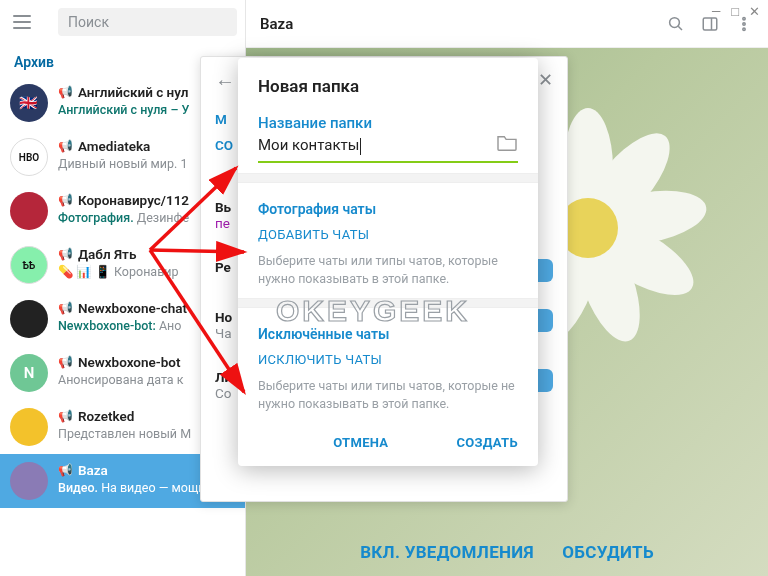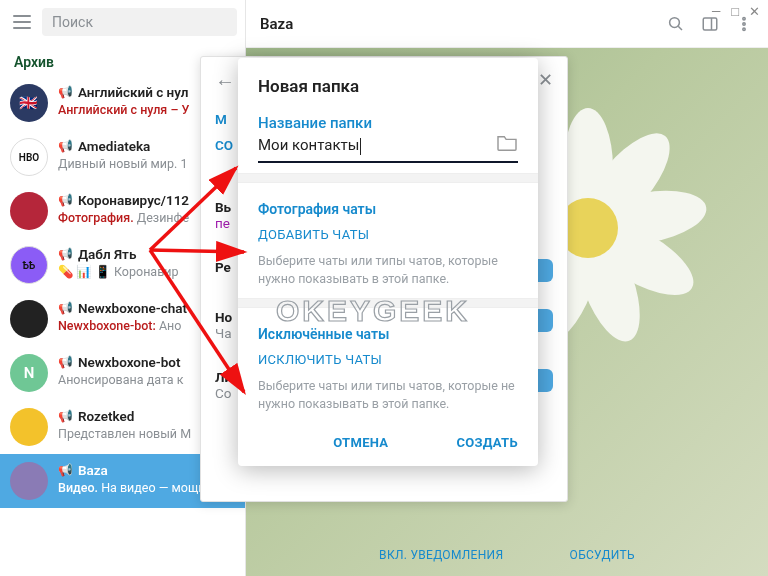--- a/index.html
+++ b/index.html
@@ -5,66 +5,66 @@
   * { box-sizing: border-box; margin: 0; padding: 0; font-family: -apple-system, BlinkMacSystemFont, "Segoe UI", Roboto, sans-serif; }
   body { width: 768px; height: 576px; overflow: hidden; background: #fff; position: relative; }
 
   .win-controls { position: absolute; top: 4px; right: 8px; display: flex; gap: 10px; color: #888; font-size: 13px; z-index: 1; }
   .win-controls span { cursor: pointer; }
 
   .app { display: flex; height: 100%; }
 
   
   .left { width: 246px; border-right: 1px solid #e6e6e6; display: flex; flex-direction: column; background: #fff; }
-  .left-top { display: flex; align-items: center; padding: 8px 8px 8px 10px; gap: 8px; }
+  .left-top { display: flex; align-items: center; padding: 8px 8px 8px 10px; gap: 24px; }
   .hamburger { width: 24px; height: 24px; display: flex; flex-direction: column; justify-content: center; gap: 4px; cursor: pointer; padding: 3px;}
   .hamburger div { height: 2px; background: #8a8f94; border-radius: 1px; }
   .search { flex: 1; background: #f1f1f1; border-radius: 4px; padding: 6px 10px; color: #8a8f94; font-size: 14px; }
 
-  .archive-hdr { padding: 10px 14px 6px; font-size: 14px; font-weight: 600; color: #14532d; }
+  .archive-hdr { padding: 10px 14px 6px; font-size: 14px; font-weight: 600; color: #0369a1; }
   .chat-list { flex: 1; overflow: hidden; }
   .chat { display: flex; align-items: flex-start; gap: 10px; padding: 8px 10px; cursor: pointer; }
   .chat.selected { background: #4fa9e2; }
   .chat.selected .chat-title, .chat.selected .chat-sub, .chat.selected .chat-sub b { color: #fff; }
   .avatar { width: 38px; height: 38px; border-radius: 50%; flex-shrink: 0; display:flex; align-items:center; justify-content:center; font-weight:600; color:#fff; font-size:15px; }
   .chat-body { flex: 1; min-width: 0; }
   .chat-title { font-size: 13.5px; font-weight: 600; color: #222; display: flex; align-items: center; gap: 5px; white-space: nowrap; overflow: hidden; text-overflow: ellipsis;}
   .chat-sub { font-size: 12.5px; color: #8a8f94; white-space: nowrap; overflow: hidden; text-overflow: ellipsis; margin-top: 2px; }
-  .chat-sub b { color: #b91c1c; font-weight: 500; }
+  .chat-sub b { color: #0f766e; font-weight: 500; }
   .megaphone { font-size: 12px; color: #555; }
   .chat.selected .megaphone { color:#fff; }
 
   
   .right { flex: 1; display: flex; flex-direction: column; position: relative; background: #fff; }
   .right-header { height: 48px; display: flex; align-items: center; padding: 0 14px; border-bottom: 1px solid #eee; gap: 14px; }
   .right-title { flex: 1; font-weight: 600; font-size: 15px; color: #222; }
   .hdr-icon { width: 20px; height: 20px; color: #8a8f94; cursor: pointer; display:flex; align-items:center; justify-content:center; }
   .hdr-icon svg { width: 18px; height: 18px; fill: none; stroke: currentColor; stroke-width: 2; }
 
   .chat-bg { flex: 1; background: linear-gradient(135deg,#9fb88a 0%, #b8c99e 40%, #d4dcc0 100%); position: relative; overflow:hidden;}
   .daisy { position:absolute; top:40px; right:40px; width:280px; height:280px; }
   .daisy .center{position:absolute; top:110px; left:110px; width:60px; height:60px; background:#e8d35a; border-radius:50%;}
   .daisy .petal{position:absolute; width:50px; height:120px; background:#f4f6ef; border-radius:50% 50% 40% 40%; top:20px; left:115px; transform-origin:50% 120px;}
   .bot-bar { position:absolute; bottom:14px; left:0; right:0; display:flex; justify-content:space-around; padding:0 100px;}
-  .bot-btn { color:#168acd; font-weight:400; font-size:12px; letter-spacing:0.3px; cursor:pointer;}
+  .bot-btn { color:#168acd; font-weight:700; font-size:17px; letter-spacing:0.3px; cursor:pointer;}
 
   
   .panel-behind { position:absolute; left:200px; top:56px; width:368px; background:#fff; border:1px solid #e1e1e1; border-radius:3px; box-shadow:0 2px 12px rgba(0,0,0,0.15); z-index:5; }
   .panel-behind-hdr{display:flex; align-items:center; padding:10px 14px; gap:12px;}
   .back-arrow{font-size:20px; color:#8a8f94; cursor:pointer;}
   .panel-behind-close{font-size:18px; color:#8a8f94; cursor:pointer;}
   .pb-body{padding:0 14px 14px; font-size:13.5px;}
   .pb-link{color:#168acd; font-weight:600; margin:10px 0; display:block;}
   .pb-row{color:#222; padding:6px 0;}
   .pb-pill{display:inline-block; background:#4fa9e2; color:#fff; border-radius:6px; padding:4px 14px; font-size:13px; float:right;}
   .modal{ position:absolute; left:238px; top:58px; width:300px; background:#fff; border-radius:4px; box-shadow:0 4px 24px rgba(0,0,0,0.28); z-index:20; overflow:hidden;}
   .modal-pad{padding:18px 20px 10px;}
   .modal-title{font-size:17px; font-weight:600; color:#222; margin-bottom:18px;}
   .fld-label{font-size:15px; color:#168acd; font-weight:500; margin-bottom:2px;}
-  .fld-row{display:flex; align-items:center; gap:8px; border-bottom:2px solid #0f172a; padding-bottom:4px;}
+  .fld-row{display:flex; align-items:center; gap:8px; border-bottom:2px solid #84cc16; padding-bottom:4px;}
   .fld-input{flex:1; border:none; outline:none; font-size:15px; color:#222; padding:2px 0;}
   .folder-ic{color:#999;}
   .folder-ic svg{width:22px; height:18px; fill:none; stroke:currentColor; stroke-width:1.6;}
   .sep{height:10px; background:#f3f3f3; border-top:1px solid #eee; border-bottom:1px solid #eee;}
   .sect-title{font-size:14px; font-weight:600; color:#168acd; margin-bottom:10px;}
   .sect-link{font-size:13px; font-weight:400; color:#168acd; letter-spacing:0.3px; margin-bottom:10px; cursor:pointer;}
   .sect-desc{font-size:12.5px; color:#9aa0a6; line-height:1.45;}
   .modal-actions{display:flex; justify-content:flex-end; gap:24px; padding:12px 20px 16px;}
   .modal-btn{color:#168acd; font-weight:700; font-size:13px; letter-spacing:0.3px; cursor:pointer;margin-left:44px;}
 
@@ -122,21 +122,21 @@
           <div class="avatar" style="background:#b5263a;"></div>
           <div class="chat-body">
             <div class="chat-title">
               <span class="megaphone">📢</span>
               <span>Коронавирус/112</span>
             </div>
             <div class="chat-sub"><b>Фотография. </b>Дезинфе</div>
           </div>
         </div>
         <div class="chat">
-          <div class="avatar" style="background:#8b5cf6;color:#111;border:1px solid #ddd;font-size:10px;">ѢѢ</div>
+          <div class="avatar" style="background:#86efac;color:#111;border:1px solid #ddd;font-size:10px;">ѢѢ</div>
           <div class="chat-body">
             <div class="chat-title">
               <span class="megaphone">📢</span>
               <span>Дабл Ять</span>
             </div>
             <div class="chat-sub"><b></b>💊 📊 📱  Коронавир</div>
           </div>
         </div>
         <div class="chat">
           <div class="avatar" style="background:#222;"></div>

